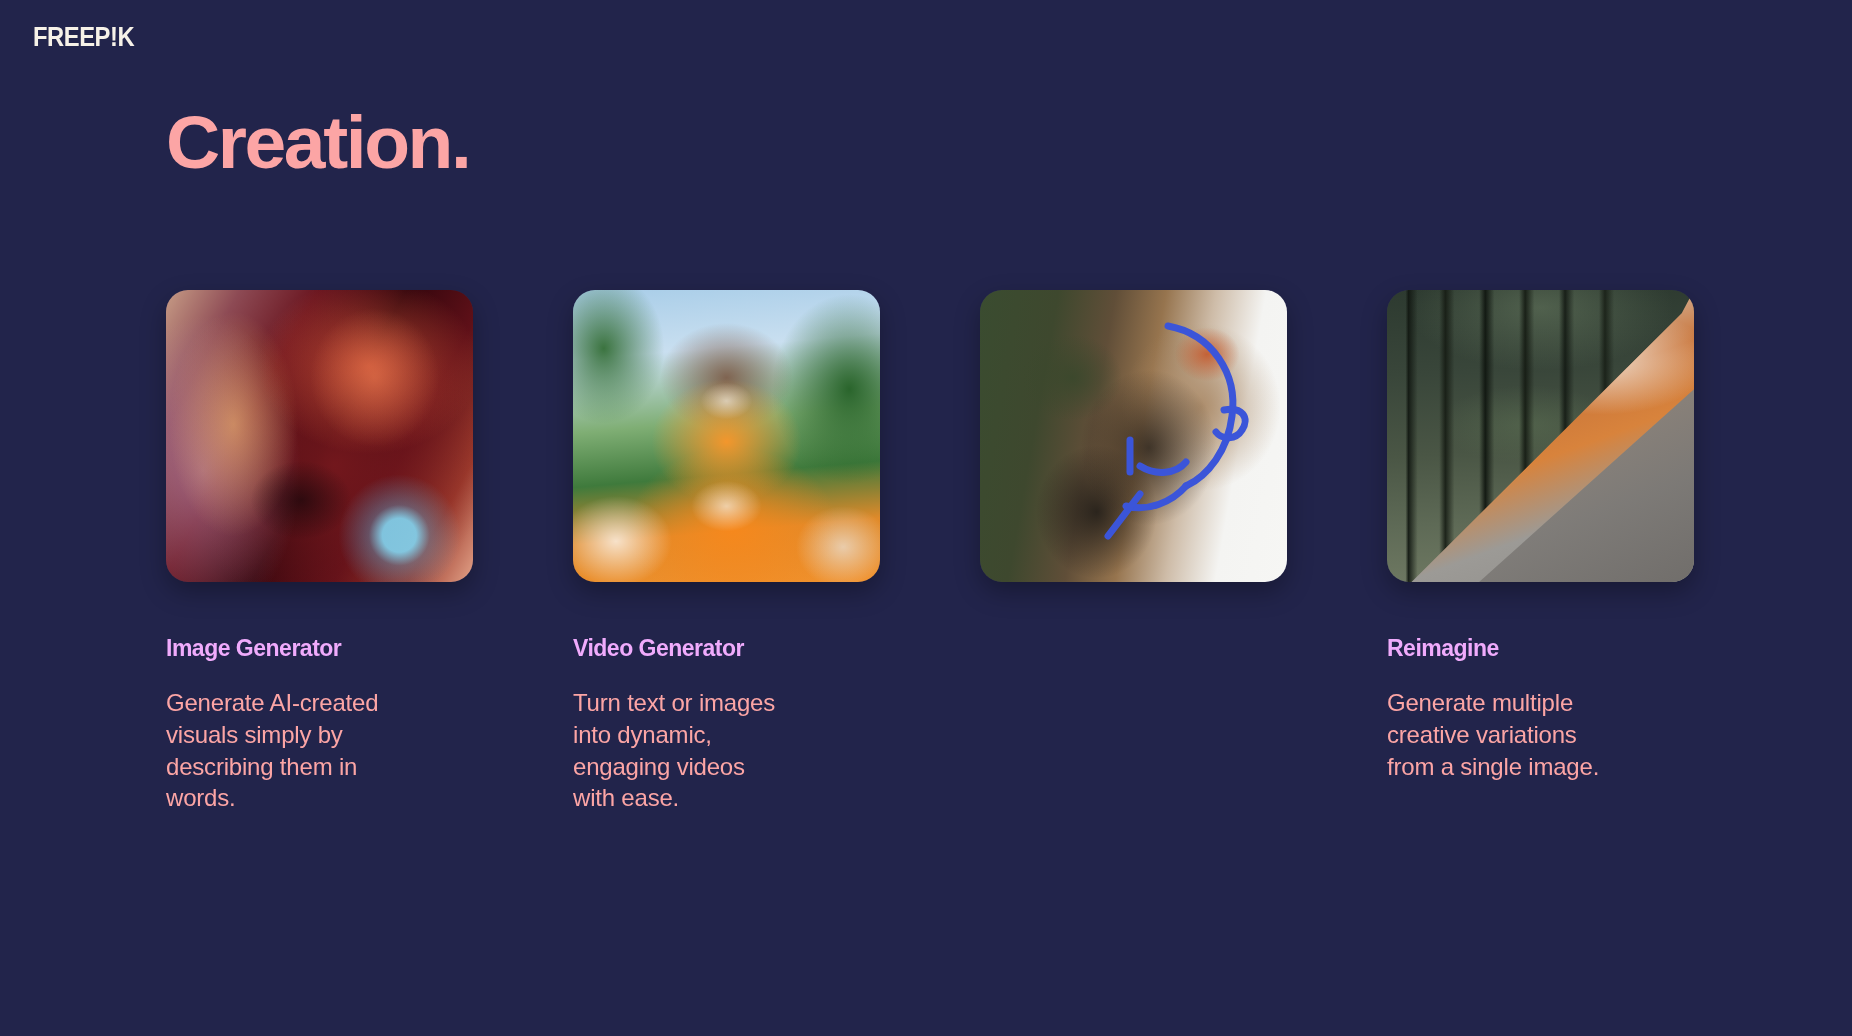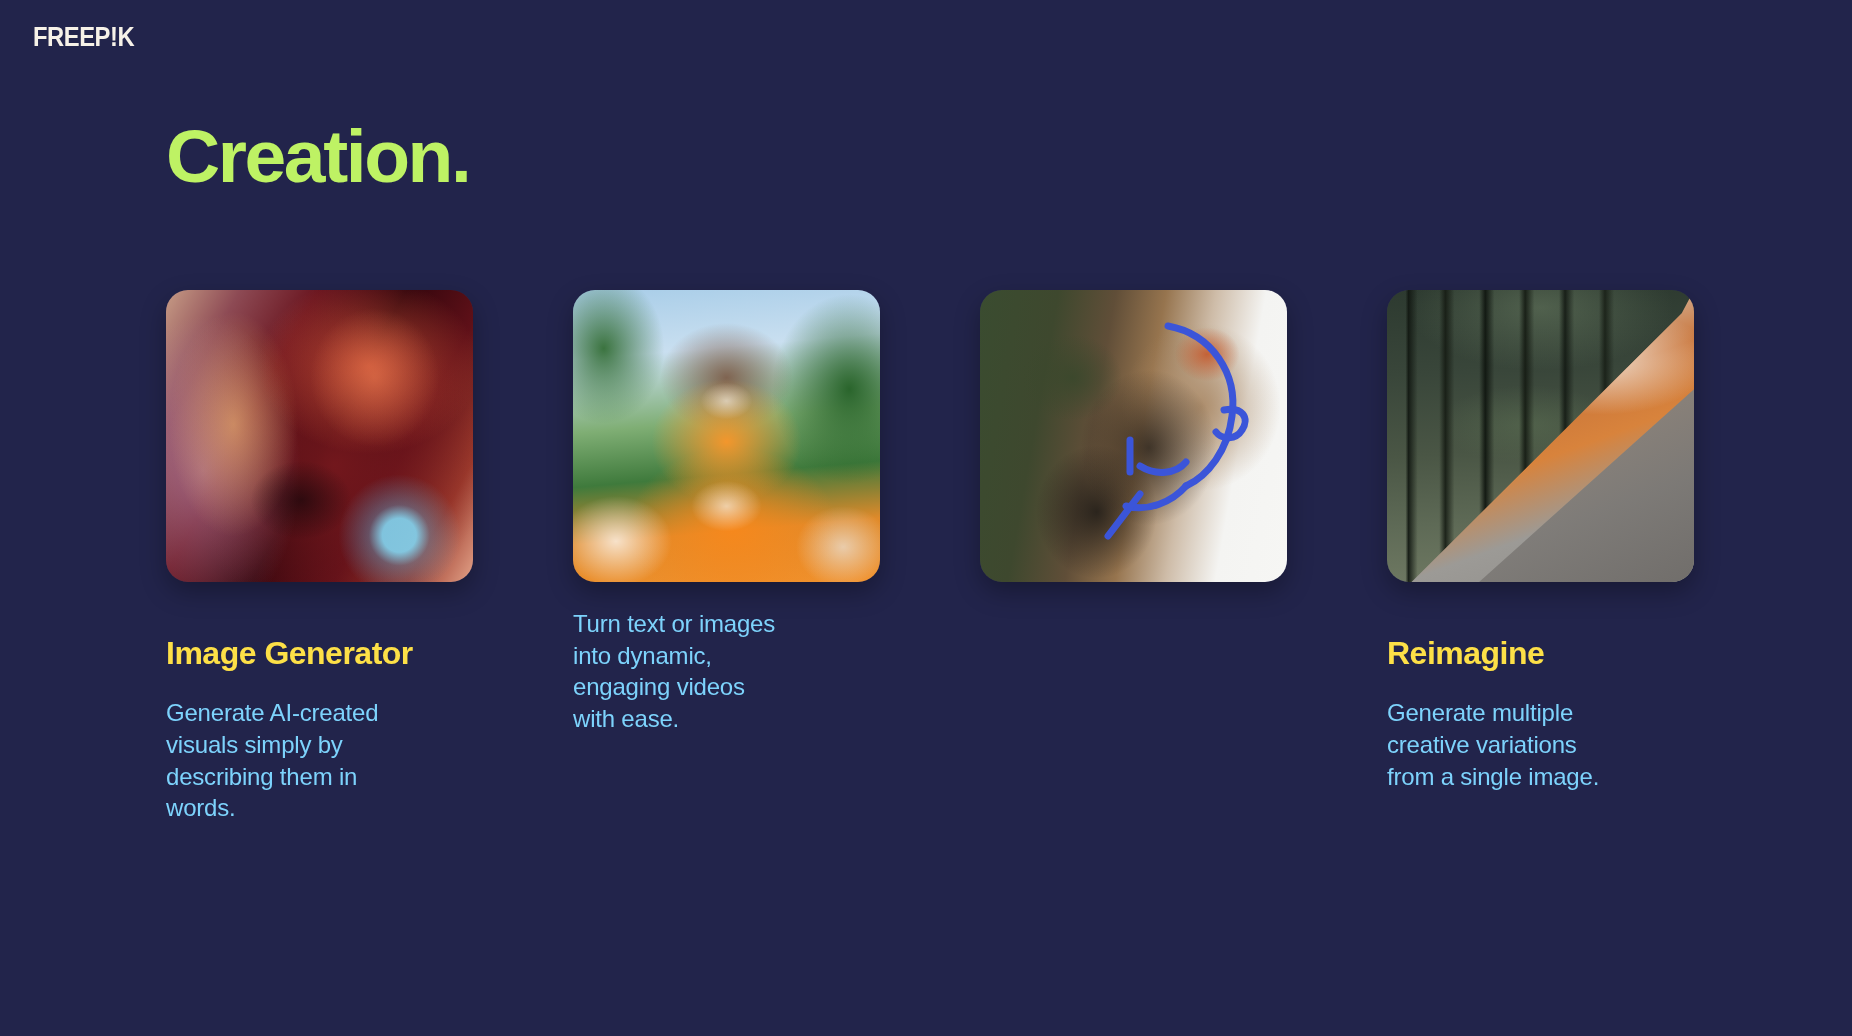--- a/index.html
+++ b/index.html
@@ -39,22 +39,22 @@
     letter-spacing: -0.5px;
     transform: scaleX(0.88);
     transform-origin: left center;
     white-space: nowrap;
   }
 
   
   .page-title {
     position: absolute;
     left: 166px;
-    top: 119px;
-    color: #bef264;
+    top: 105px;
+    color: #fca5a5;
     font-size: 75px;
     font-weight: 700;
     letter-spacing: -2.4px;
     line-height: 1;
   }
 
   
   .grid {
     position: absolute;
     left: 166px;
@@ -162,29 +162,29 @@
   .art-forest .road {
     position:absolute; inset:0;
     clip-path: polygon(100% 34%, 100% 100%, 30% 100%);
     background: linear-gradient(150deg, #b9b4ae 0%, #8d8a86 40%, #6f6c69 100%);
     opacity:0.95;
   }
 
   
   .card-title {
     margin-top: 54px;
-    color: #fde047;
-    font-size: 32px;
+    color: #f0abfc;
+    font-size: 23px;
     font-weight: 700;
     letter-spacing: -0.5px;
     line-height: 1.1;
   }
   .card-desc {
     margin-top: 26px;
-    color: #7dd3fc;
+    color: #fca5a5;
     font-size: 24px;
     font-weight: 400;
     line-height: 1.32;
     letter-spacing: -0.2px;
     white-space: pre-line;
   }
 </style>
 </head>
 <body>
 
@@ -206,20 +206,21 @@
       <div class="card-desc">Generate AI-created
 visuals simply by
 describing them in
 words.</div>
     </div>
 
     <div class="card">
       <div class="thumb">
         <div class="thumb-art art-tropical"></div>
       </div>
+      <div class="card-title">Video Generator</div>
       <div class="card-desc">Turn text or images
 into dynamic,
 engaging videos
 with ease.</div>
     </div>
 
     <div class="card">
       <div class="thumb">
         <div class="thumb-art art-sketch">
           <div class="fur"></div>

